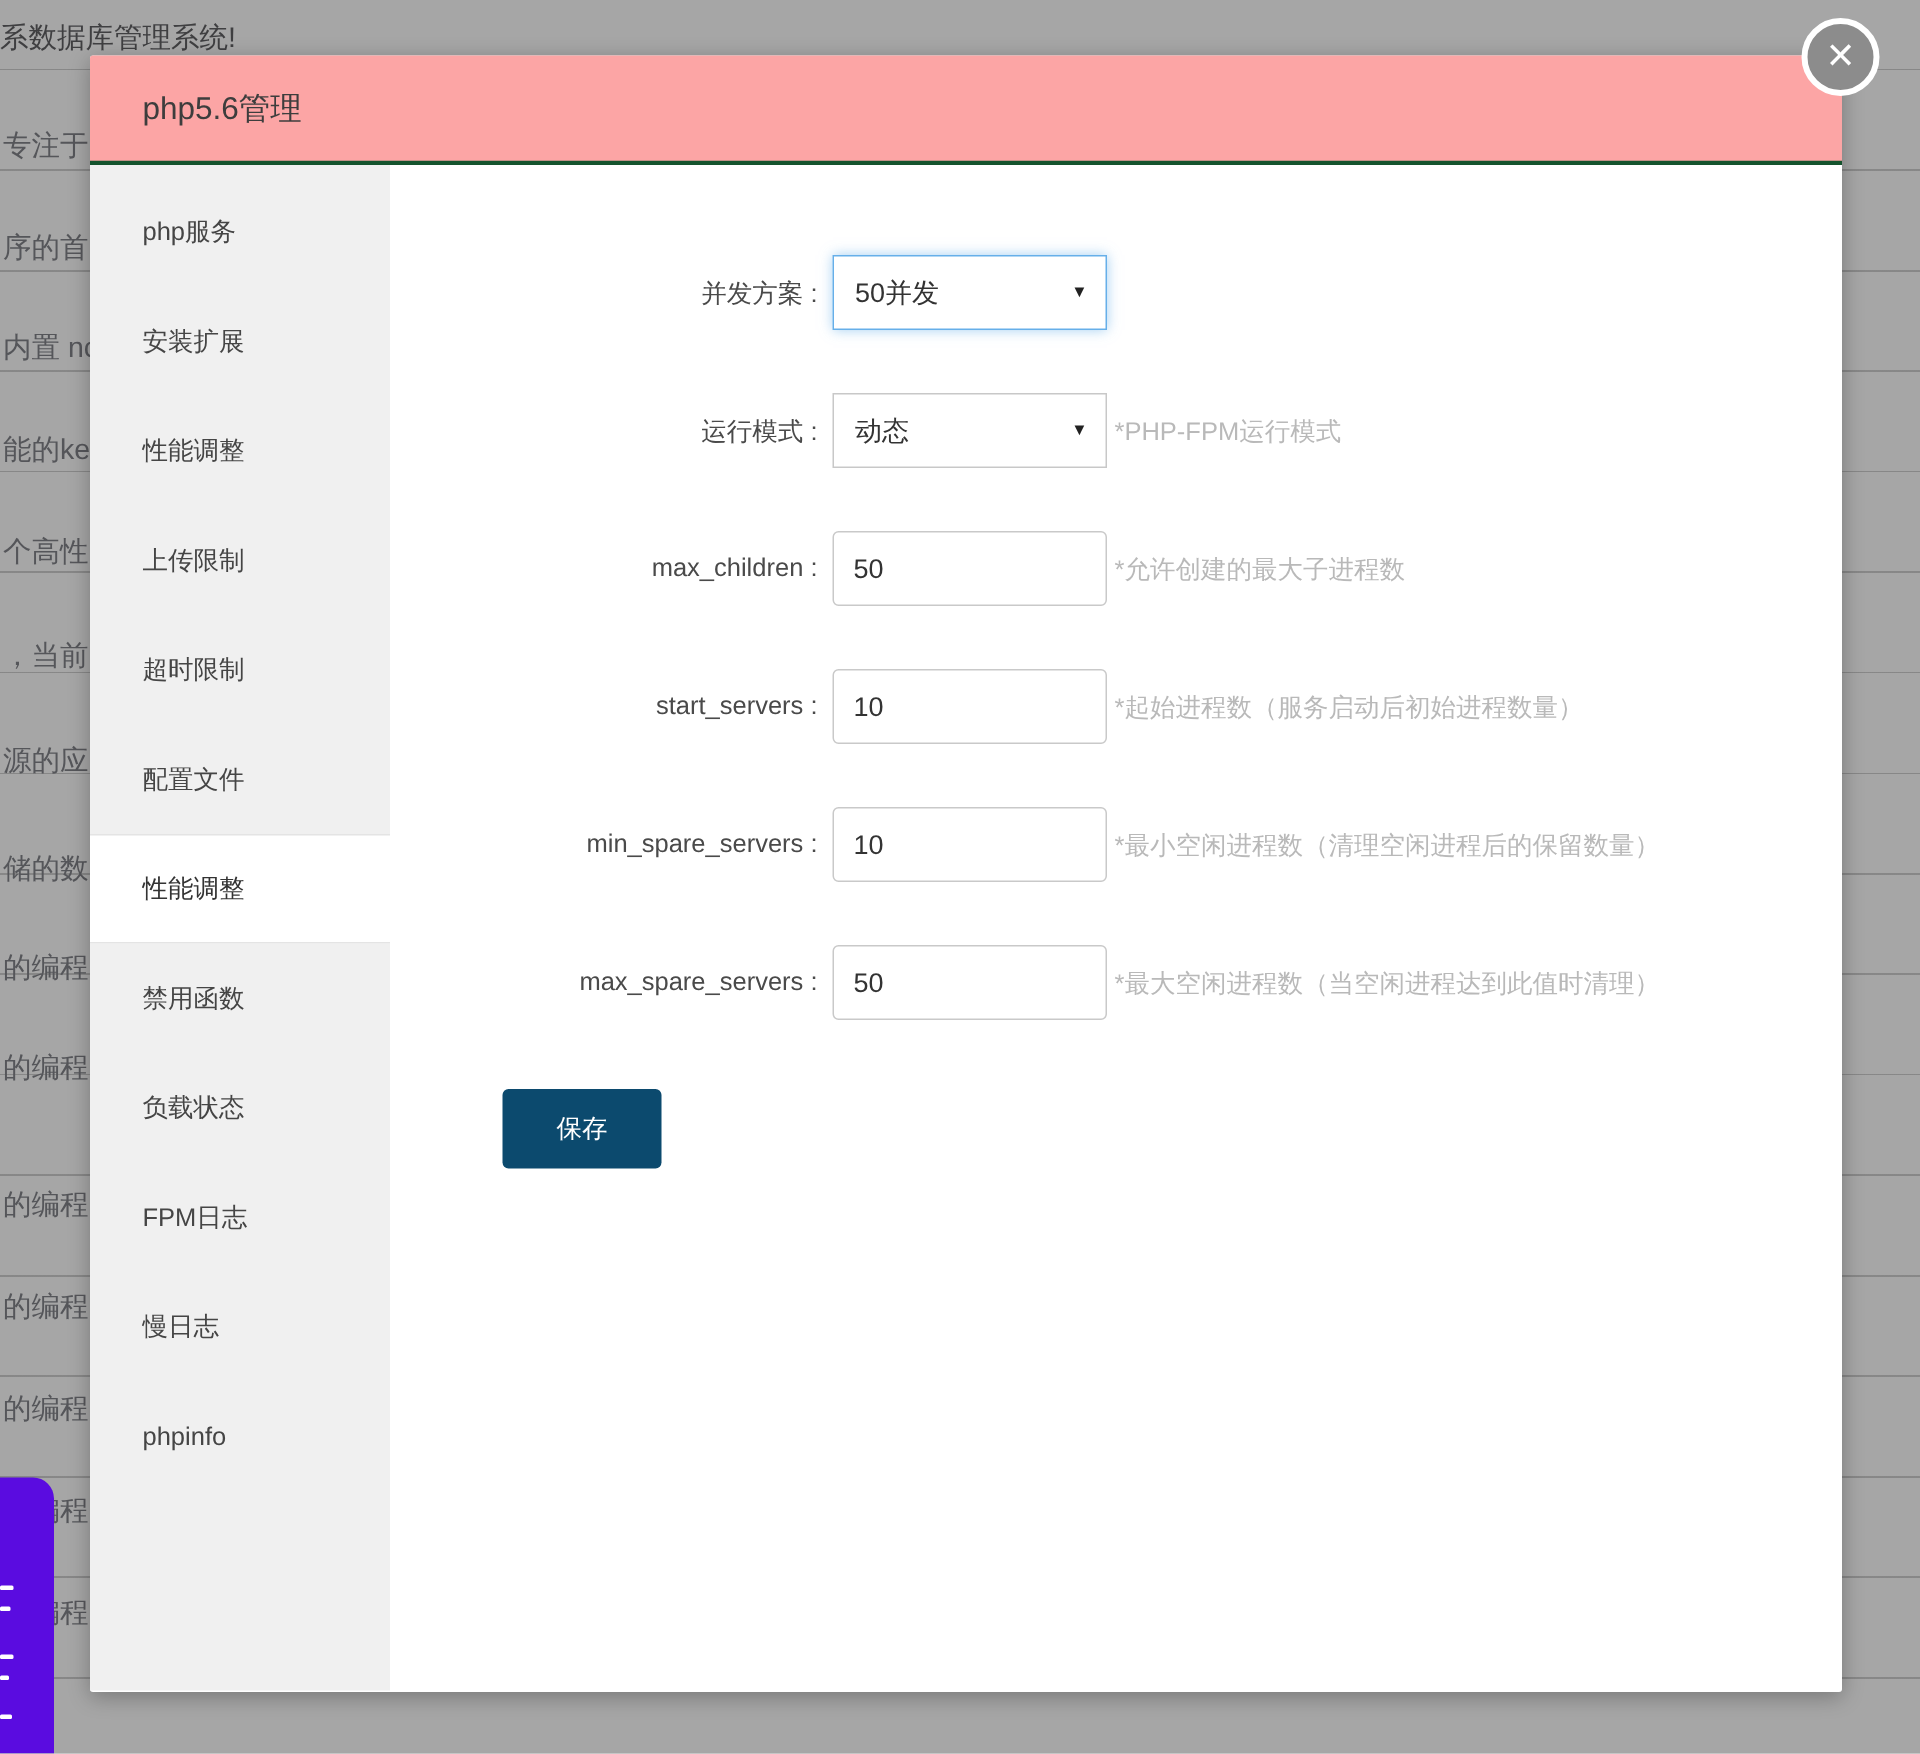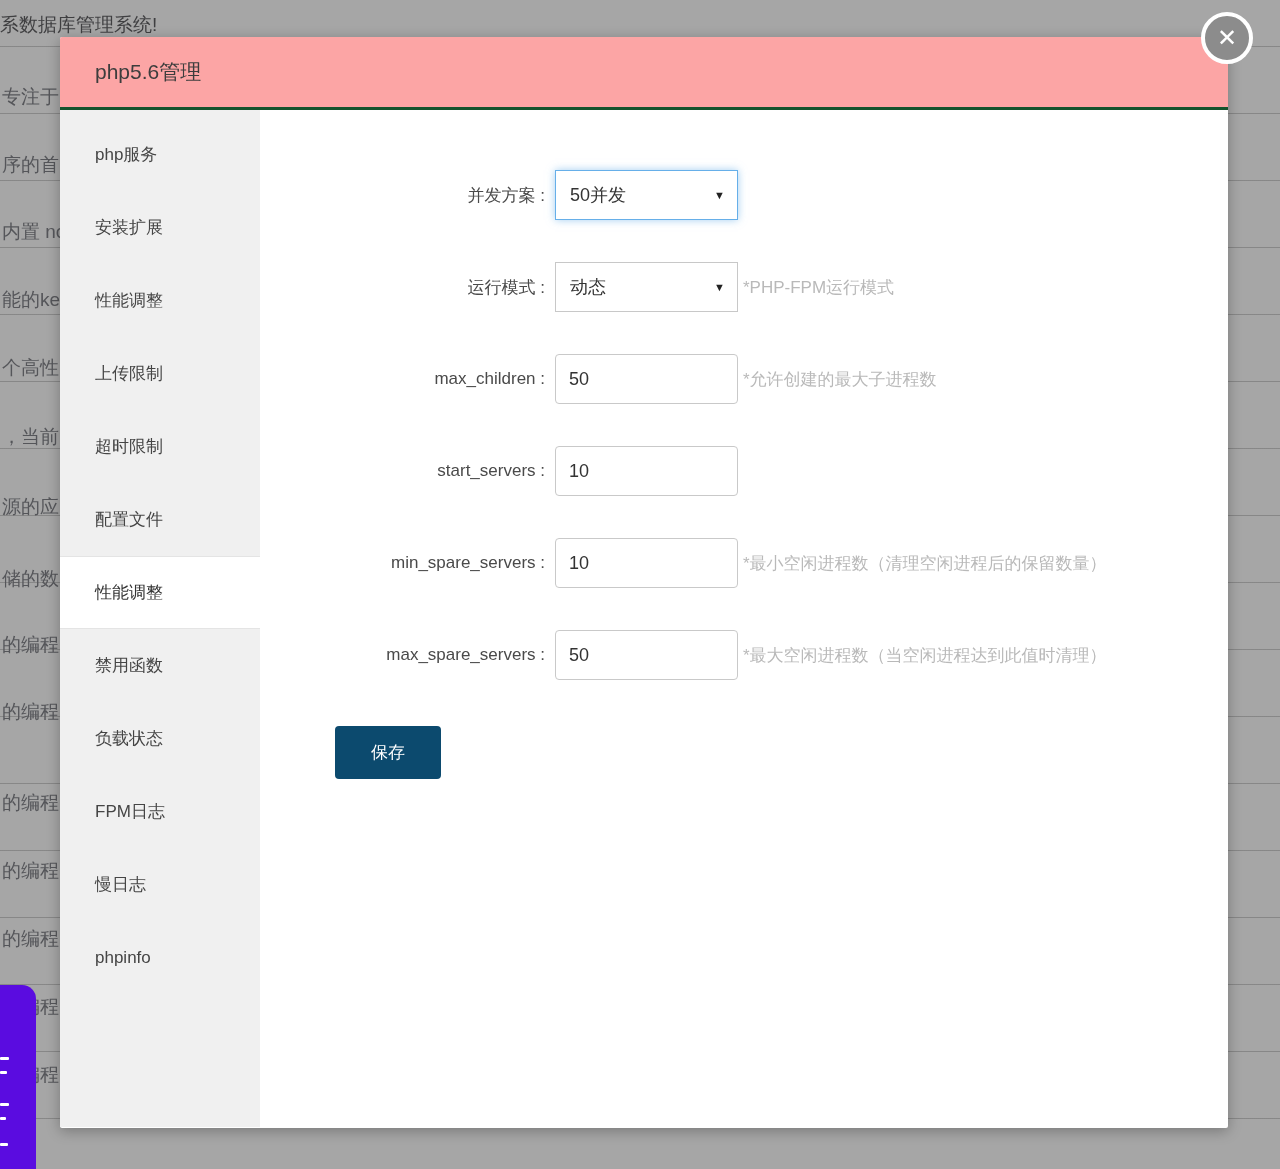--- a/index.html
+++ b/index.html
@@ -137,20 +137,21 @@
 
       <div class="form-row">
         <span class="form-label">max_children :</span>
         <input class="text-input" value="50" style="">
         <span class="hint">*允许创建的最大子进程数</span>
       </div>
 
       <div class="form-row">
         <span class="form-label">start_servers :</span>
         <input class="text-input" value="10" style="">
+        <span class="hint">*起始进程数（服务启动后初始进程数量）</span>
       </div>
 
       <div class="form-row">
         <span class="form-label">min_spare_servers :</span>
         <input class="text-input" value="10" style="">
         <span class="hint">*最小空闲进程数（清理空闲进程后的保留数量）</span>
       </div>
 
       <div class="form-row">
         <span class="form-label">max_spare_servers :</span>

